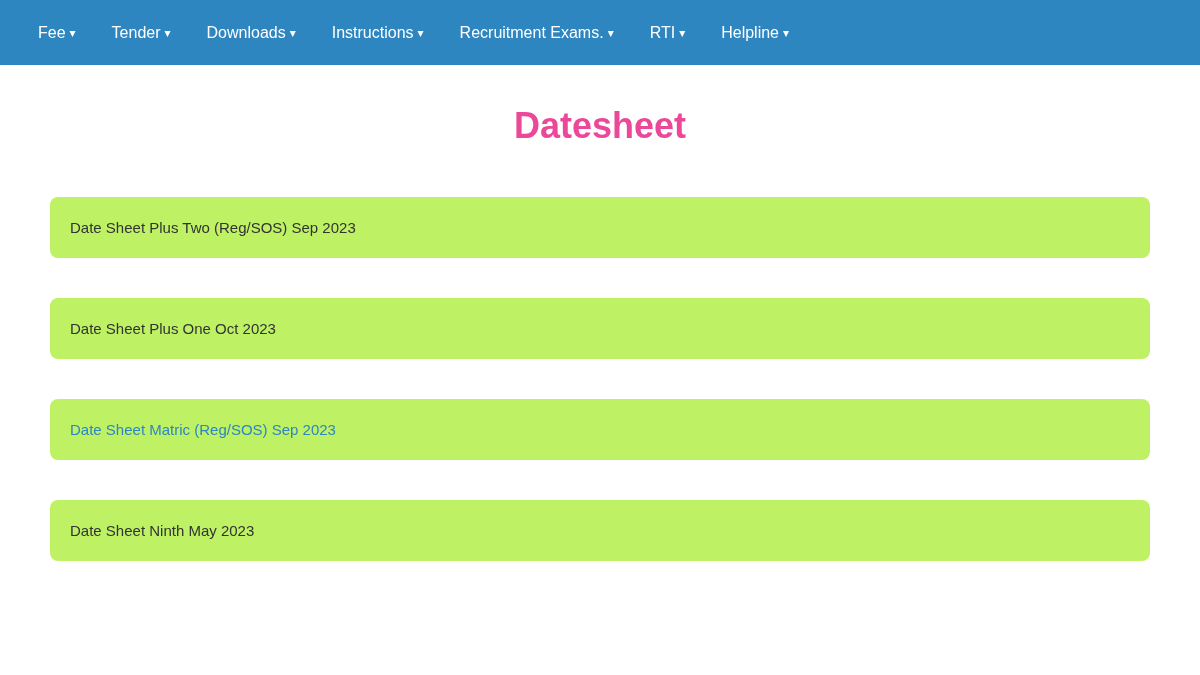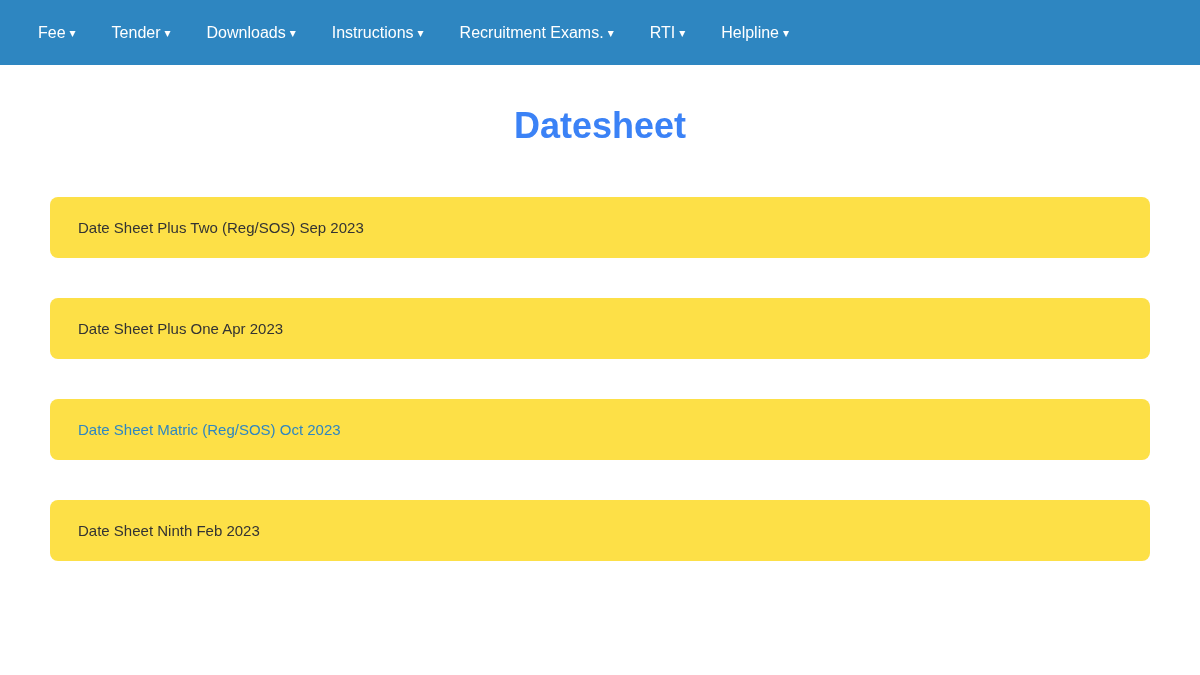--- a/index.html
+++ b/index.html
@@ -40,30 +40,30 @@
       margin-left: 4px;
       font-size: 12px;
     }
 
     .main-content {
       padding: 40px 50px;
     }
 
     .page-title {
       text-align: center;
-      color: #3b82f6;
+      color: #ec4899;
       font-size: 36px;
       font-weight: bold;
       margin-bottom: 50px;
     }
 
     .list-item {
-      background-color: #fde047;
+      background-color: #bef264;
       border-radius: 8px;
-      padding: 22px 28px;
+      padding: 22px 20px;
       margin-bottom: 16px;
       font-size: 15px;
       color: #333333;
       cursor: pointer;
       margin-top: 40px;
     }
 
     .list-item.active-link {
       color: #2e86c1;
     }
@@ -85,17 +85,17 @@
     <div class="nav-item">Recruitment Exams.<span class="caret">▾</span></div>
     <div class="nav-item">RTI<span class="caret">▾</span></div>
     <div class="nav-item">Helpline<span class="caret">▾</span></div>
   </nav>
 
 <div class="main-content">
   <h1 class="page-title">Datesheet</h1>
   <div id="datesheet-list">
 
   <div class="list-item">Date Sheet Plus Two (Reg/SOS) Sep 2023</div>
-      <div class="list-item">Date Sheet Plus One Apr 2023</div>
-      <div class="list-item active-link"><a href="#">Date Sheet Matric (Reg/SOS) Oct 2023</a></div>
-      <div class="list-item">Date Sheet Ninth Feb 2023</div>
+      <div class="list-item">Date Sheet Plus One Oct 2023</div>
+      <div class="list-item active-link"><a href="#">Date Sheet Matric (Reg/SOS) Sep 2023</a></div>
+      <div class="list-item">Date Sheet Ninth May 2023</div>
     </div>
 </div>
 
 </body></html>

